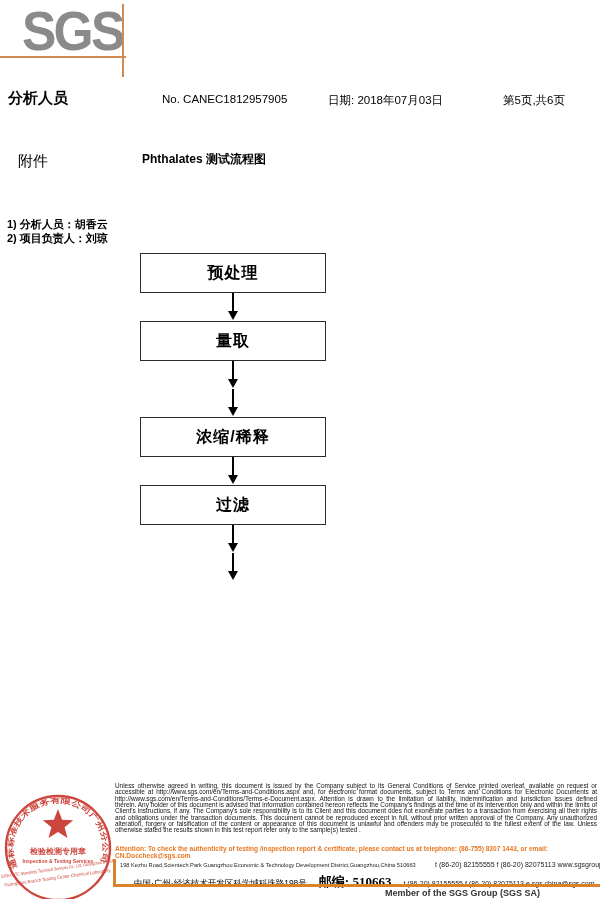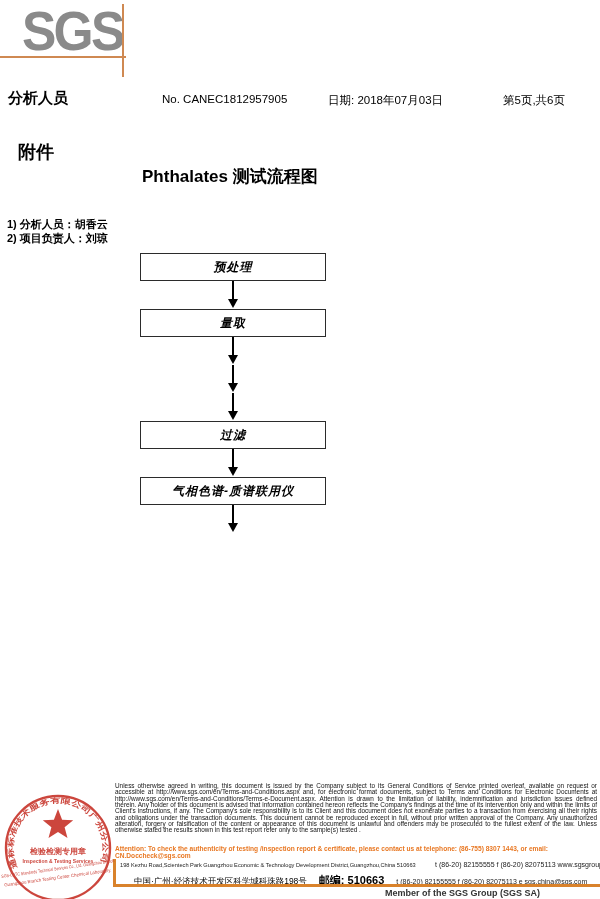--- a/index.html
+++ b/index.html
@@ -12,50 +12,50 @@
              transform-origin:left top;}
   .logo-hline{position:absolute;left:0;top:56px;width:126px;height:2px;background:#cf8952;}
   .logo-vline{position:absolute;left:122px;top:4px;width:2px;height:73px;background:#cf8952;}
 
   
   .report-title{position:absolute;left:8px;top:89px;font-size:15px;font-weight:bold;}
   .report-no{position:absolute;left:152px;top:93px;font-size:11.5px;padding-left:10px;}
   .report-date{position:absolute;left:328px;top:93px;font-size:11.5px;}
   .report-page{position:absolute;left:503px;top:93px;font-size:11.5px;}
 
-  .attachment{position:absolute;left:18px;top:140px;font-size:18px;font-weight:bold;}
-  .flow-title{position:absolute;left:142px;top:165px;font-size:17px;font-weight:bold;}
+  .attachment{position:absolute;left:18px;top:152px;font-size:15px;font-weight:normal;}
+  .flow-title{position:absolute;left:142px;top:151px;font-size:12px;font-weight:bold;}
 
   .personnel{position:absolute;left:7px;top:198px;font-size:11px;font-weight:600;line-height:13.5px;margin-top:20px;}
 
   
   .flow{position:absolute;left:140px;top:253px;width:186px;}
-  .flow-box{box-sizing:border-box;height:28px;border:1px solid #2b2b2b;background:#fff;
+  .flow-box{box-sizing:border-box;height:40px;border:1px solid #2b2b2b;background:#fff;
             display:flex;align-items:center;justify-content:center;
-            font-size:12px;font-weight:600;letter-spacing:1px;font-style:italic;}
+            font-size:16px;font-weight:600;letter-spacing:1px;}
   .flow-gap{height:28px;position:relative;}
   .flow-gap::before{content:"";position:absolute;left:50%;top:0;width:2px;height:19px;
                     background:#000;transform:translateX(-50%);}
   .flow-gap::after{content:"";position:absolute;left:50%;top:18px;width:0;height:0;
                    border:5px solid transparent;border-top:9px solid #000;
                    transform:translateX(-50%);}
 
   
   .legal{position:absolute;left:115px;top:783px;width:482px;font-size:6.4px;
          line-height:6.35px;text-align:justify;color:#141414;}
   .attention{position:absolute;left:115px;top:846px;width:482px;font-size:6.6px;
              line-height:6.7px;color:#e87722;font-weight:bold;}
   .addr{position:absolute;left:113px;top:859px;width:484px;border-left:3px solid #d9822b;
         padding-left:4px;box-sizing:border-box;}
   .addr-row1{display:flex;align-items:baseline;gap:7px;height:12px;margin-top:2px;}
   .addr1-left{font-size:5.9px;transform:scaleX(.96);transform-origin:left;white-space:nowrap;color:#222;}
   .addr1-right{font-size:7px;white-space:nowrap;color:#222;}
   .addr-row2{display:flex;align-items:baseline;gap:12px;height:13px;}
   .addr2-left{font-size:8.5px;font-weight:normal;white-space:nowrap;margin-left:14px;}
-  .addr2-mid{font-size:11px;font-weight:600;white-space:nowrap;}
+  .addr2-mid{font-size:13px;font-weight:600;white-space:nowrap;font-family:Liberation Serif, serif;}
   .addr2-right{font-size:7px;white-space:nowrap;color:#222;}
   .footer-hline{position:absolute;left:113px;top:884px;width:487px;height:2.5px;background:#d9822b;}
   .member{position:absolute;left:385px;top:888px;font-size:9px;font-weight:600;color:#333;}
 
   
   .stamp{position:absolute;left:0;top:780px;width:122px;height:119px;opacity:.92;}
 </style>
 </head>
 <body>
 
@@ -77,24 +77,24 @@
     <div>1) 分析人员：胡香云</div>
     <div>2) 项目负责人：刘琼</div>
   </div>
 
   <div class="flow">
     <div class="flow-box">预处理</div>
     <div class="flow-gap"></div>
     <div class="flow-box">量取</div>
     <div class="flow-gap"></div>
     <div class="flow-gap"></div>
+    <div class="flow-box">浓缩/稀释</div>
     <div class="flow-gap"></div>
     <div class="flow-box">过滤</div>
     <div class="flow-gap"></div>
-    <div class="flow-box">气相色谱-质谱联用仪</div>
     <div class="flow-gap"></div>
   </div>
 
   <div class="legal">Unless otherwise agreed in writing, this document is issued by the Company subject to its General Conditions of Service printed overleaf, available on request or accessible at http://www.sgs.com/en/Terms-and-Conditions.aspx and, for electronic format documents, subject to Terms and Conditions for Electronic Documents at http://www.sgs.com/en/Terms-and-Conditions/Terms-e-Document.aspx. Attention is drawn to the limitation of liability, indemnification and jurisdiction issues defined therein. Any holder of this document is advised that information contained hereon reflects the Company's findings at the time of its intervention only and within the limits of Client's instructions, if any. The Company's sole responsibility is to its Client and this document does not exonerate parties to a transaction from exercising all their rights and obligations under the transaction documents. This document cannot be reproduced except in full, without prior written approval of the Company. Any unauthorized alteration, forgery or falsification of the content or appearance of this document is unlawful and offenders may be prosecuted to the fullest extent of the law. Unless otherwise stated the results shown in this test report refer only to the sample(s) tested .</div>
   <div class="attention">Attention: To check the authenticity of testing /inspection report &amp; certificate, please contact us at telephone: (86-755) 8307 1443, or email: CN.Doccheck@sgs.com</div>
 
   <div class="addr">
     <div class="addr-row1">
       <span class="addr1-left">198 Kezhu Road,Scientech Park Guangzhou Economic &amp; Technology Development District,Guangzhou,China 510663</span>
       <span class="addr1-right">t (86-20) 82155555   f (86-20) 82075113   www.sgsgroup.com.cn</span>

